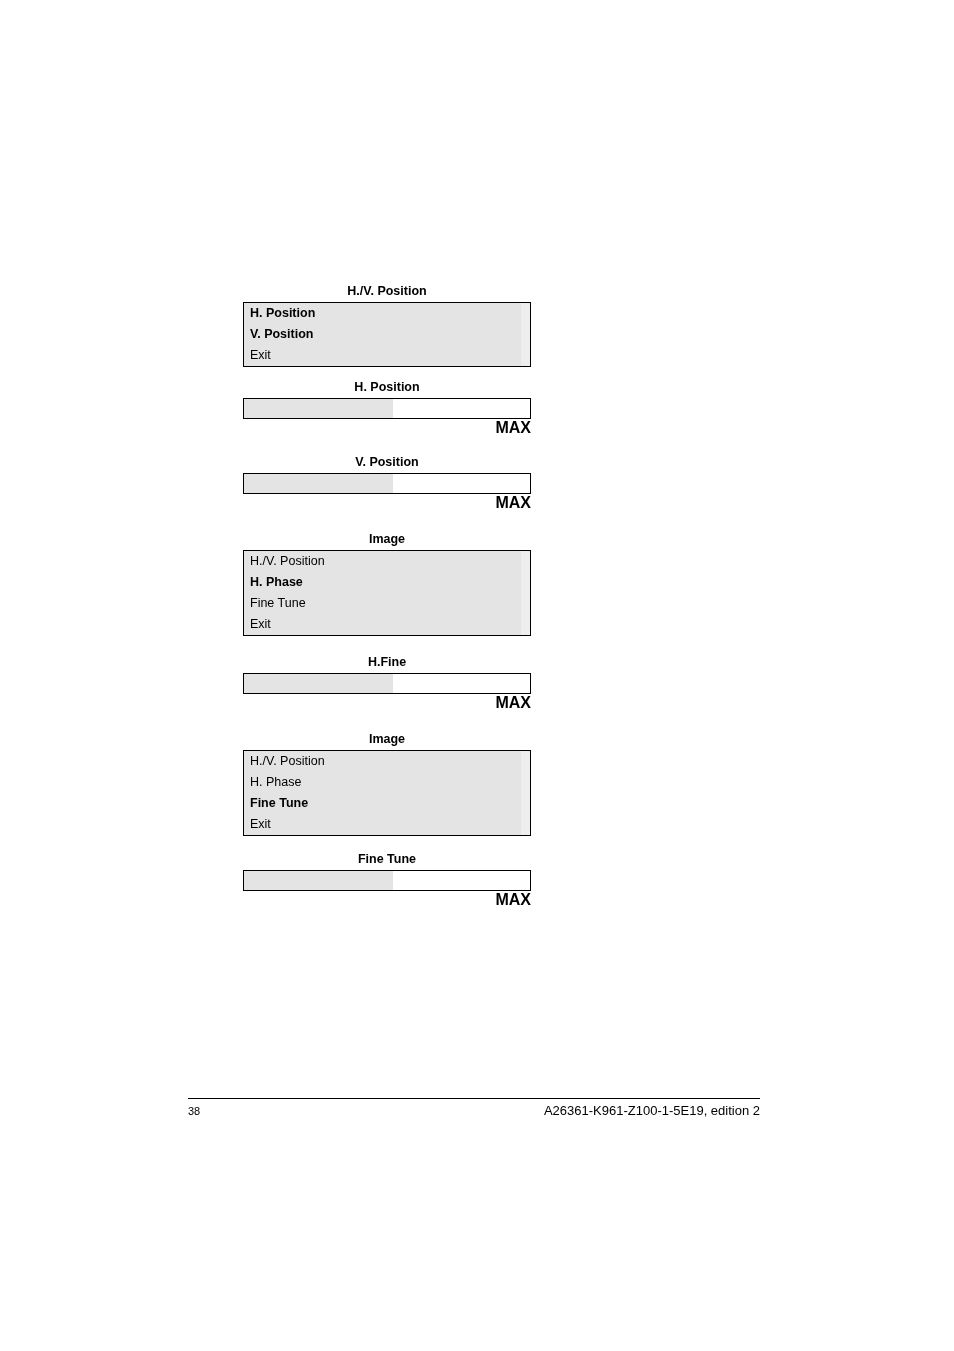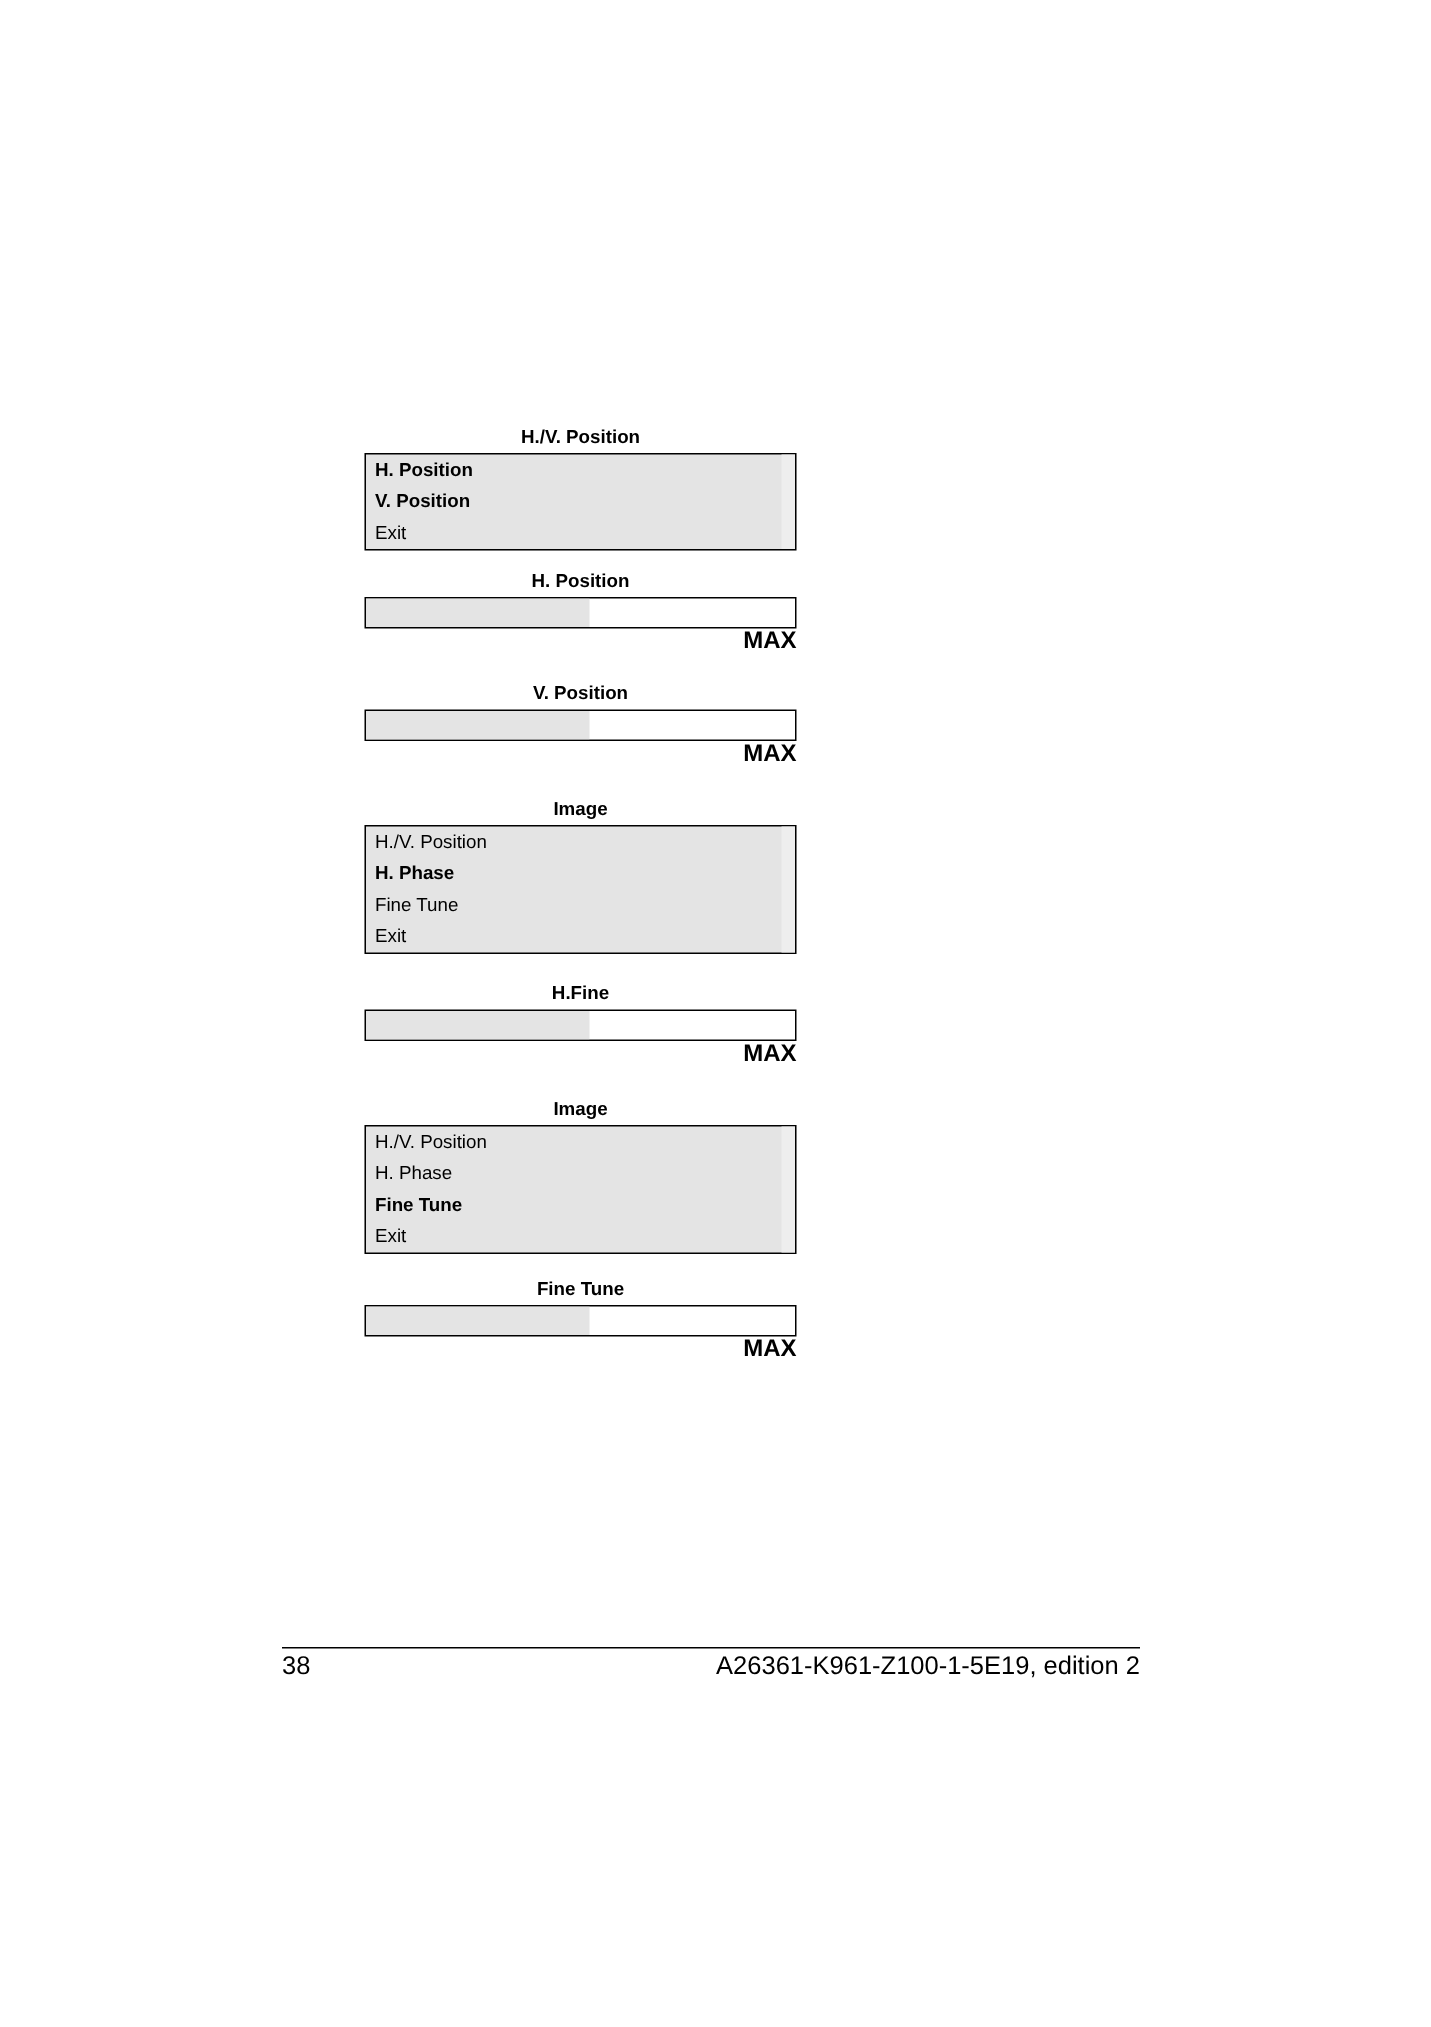--- a/index.html
+++ b/index.html
@@ -136,25 +136,25 @@
     border-top: 1.6px solid #000;
     width: 572px;
   }
   .footer-row {
     display: flex;
     justify-content: space-between;
     align-items: baseline;
     padding-top: 4px;
   }
   .footer-page {
-    font-size: 17px;
+    font-size: 11px;
     line-height: 15px;
   }
   .footer-code {
-    font-size: 17px;
+    font-size: 13px;
     line-height: 15px;
   }
 </style>
 </head>
 <body>
 
 <div class="page">
 
 
   <div class="content" id="figures-container">

